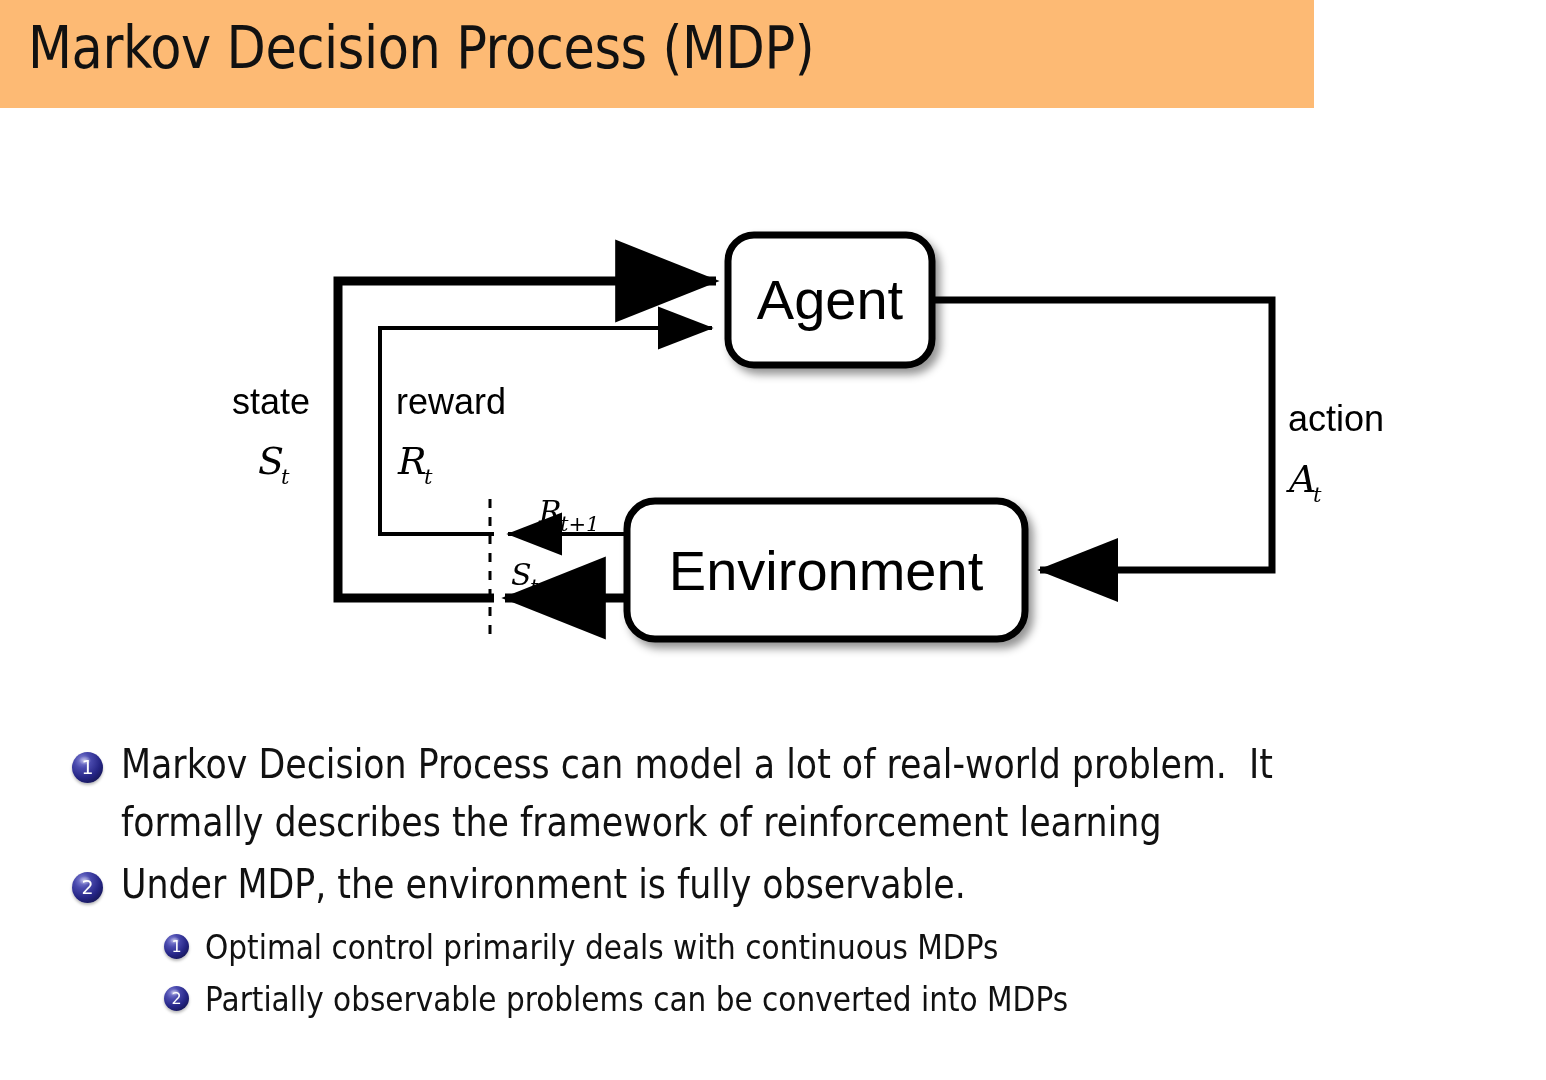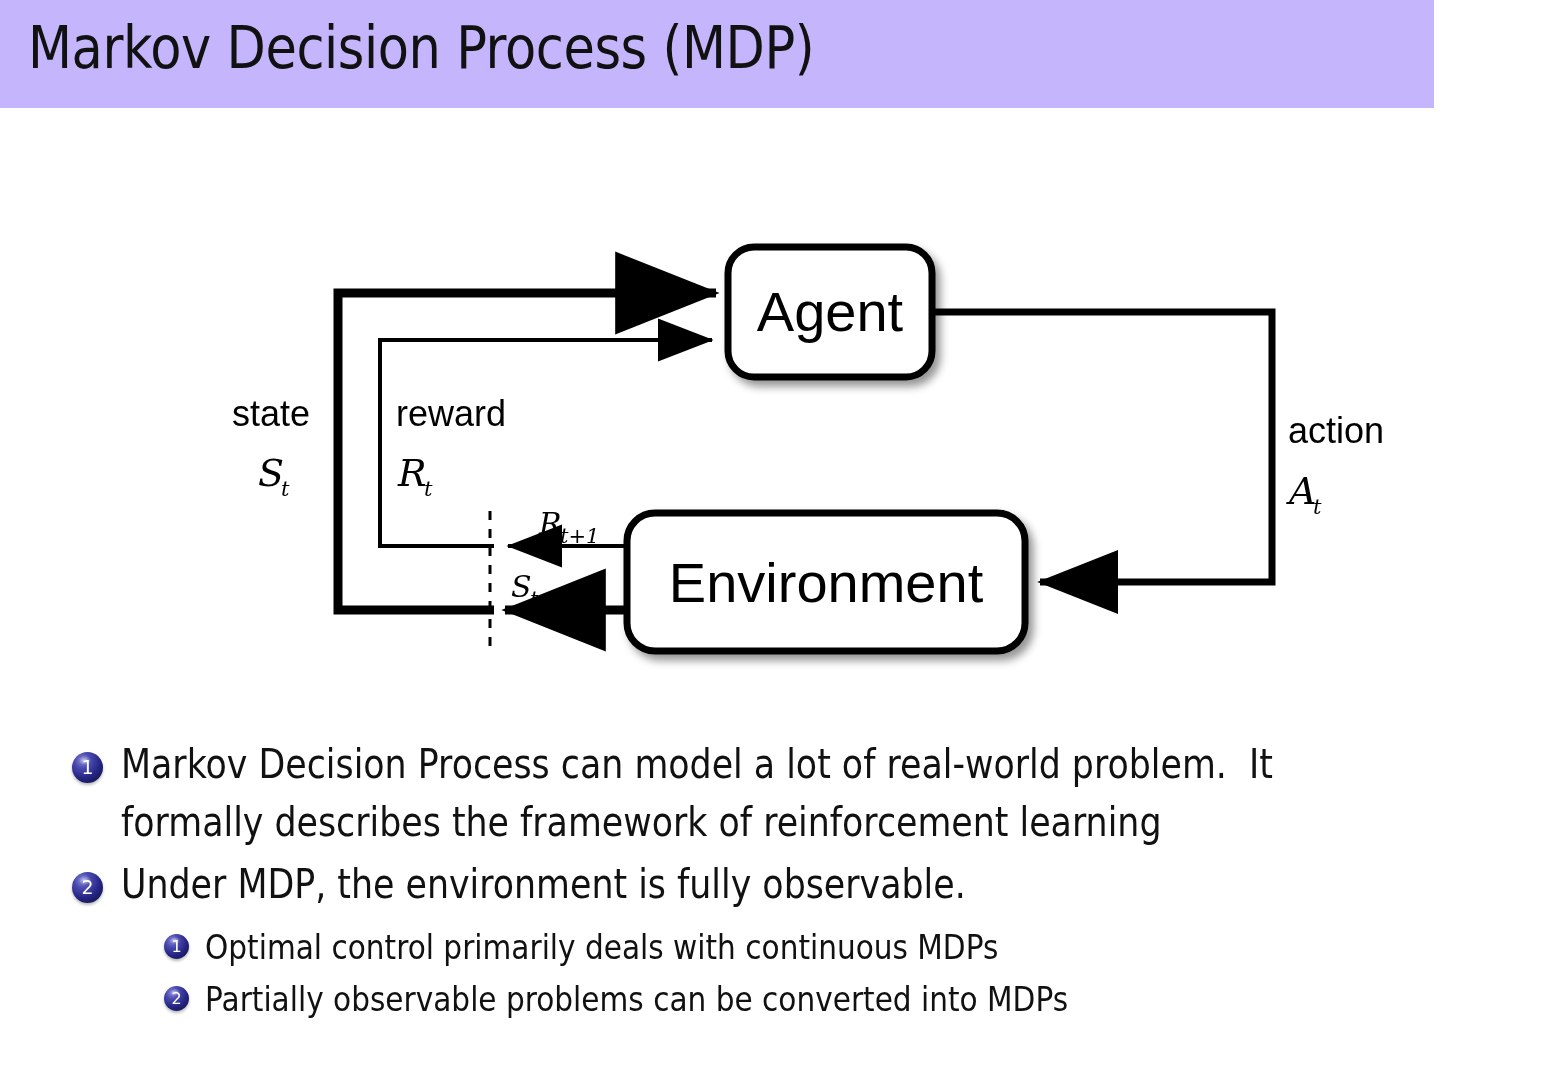--- a/index.html
+++ b/index.html
@@ -12,43 +12,43 @@
     height: 1080px;
     position: relative;
     overflow: hidden;
     font-family: "DejaVu Sans", sans-serif;
   }
 
   
   #header-band {
     position: absolute;
     left: 0; top: 0;
-    width: 1434px;
+    width: 1314px;
     height: 108px;
-    background: #c4b5fd;
+    background: #fdba74;
   }
   #slide-title {
     position: absolute;
     left: 28px;
     top: 14px;
     font-family: "DejaVu Sans", sans-serif;
     font-size: 58px;
     font-weight: 400;
     color: #111111;
     letter-spacing: -0.5px;
     white-space: nowrap;
     transform: scaleX(0.88);
     transform-origin: left top;
   }
 
   
   #diagram {
     position: absolute;
     left: 0;
-    top: 116px;
+    top: 104px;
     width: 1546px;
     height: 610px;
   }
   #diagram svg { display: block; }
 
   .dgm-box-label {
     font-family: "Liberation Sans", sans-serif;
     font-size: 56px;
     fill: #000000;
   }

